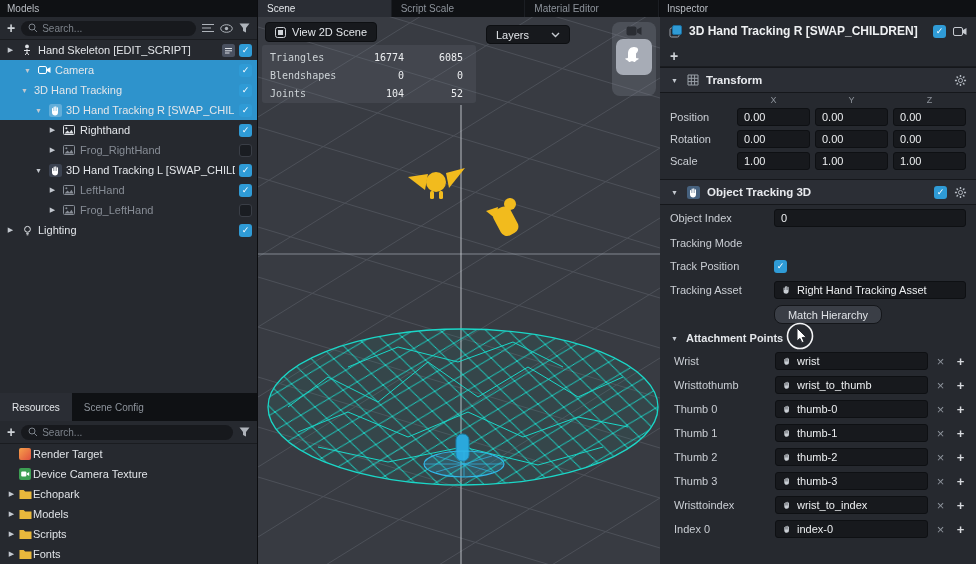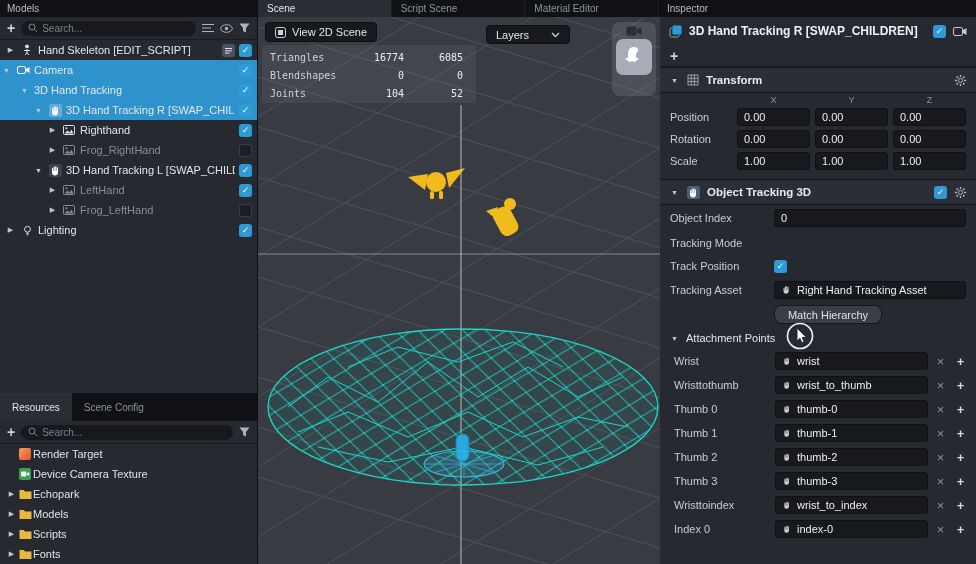--- a/index.html
+++ b/index.html
@@ -62,21 +62,21 @@
   .tf-row{display:flex;align-items:center;height:22px;padding:0 10px;gap:5px;flex:0 0 auto}
   .tf-row .lbl{width:62px;flex:0 0 auto;color:#c9cdd3}
   .inp{height:18px;background:#17191d;border:1px solid #0e1013;border-radius:3px;color:#eceef0;display:flex;align-items:center;gap:5px;padding:0 6px;min-width:0;white-space:nowrap;overflow:hidden}
   .tf-row .inp{flex:1}
   .prop-row{display:flex;align-items:center;min-height:25px;padding:0 10px;gap:4px;flex:0 0 auto}
   .prop-row .lbl{width:100px;flex:0 0 auto;color:#c9cdd3;white-space:nowrap;overflow:hidden}
   .prop-row .ctl{flex:1;min-width:0;display:flex;align-items:center}
   .select{flex:1;justify-content:space-between}
   .mh-btn{margin-left:104px;width:108px;height:19px;background:#3a3e46;border:1px solid #14161a;border-radius:8px;color:#dfe2e6;display:flex;align-items:center;justify-content:center}
   .ap-head{height:22px;display:flex;align-items:center;gap:6px;padding:0 9px;flex:0 0 auto}
-  .ap-head .st{font-size:11px;font-weight:400;color:#e3e6ea}
+  .ap-head .st{font-size:11px;font-weight:700;color:#e3e6ea}
   .ap-row{display:flex;align-items:center;height:24px;padding:0 8px 0 14px;gap:5px;flex:0 0 auto}
   .ap-row .lbl{width:96px;flex:0 0 auto;color:#c9cdd3;white-space:nowrap;overflow:hidden}
   .ap-row .inp{flex:1}
   .xbtn{width:15px;text-align:center;color:#8d939b;font-size:13px;line-height:1;flex:0 0 auto}
   .pbtn{width:15px;text-align:center;color:#d6d9dd;font-size:13px;font-weight:700;line-height:1;flex:0 0 auto}
   .cursor-overlay{position:absolute;left:122px;top:318px;pointer-events:none;z-index:5}
   svg{display:block}
 </style>
 </head>
 <body>
@@ -128,21 +128,21 @@
           </span>
         <span class="tlabel">Hand Skeleton [EDIT_SCRIPT]</span>
         <span class="badge">
             <svg width="13" height="13" viewBox="0 0 13 13">
               <rect width="13" height="13" rx="2.5" fill="#4a5160"></rect>
               <path d="M3 4.5h7M3 6.8h7M3 9h4.5" stroke="#dde1e7"></path>
             </svg>
           </span>
         <span class="cb on"></span>
       </div>
-      <div class="trow sel" style="padding-left:1px">
+      <div class="trow sel" style="padding-left:22px">
         <span class="arr exp"></span>
         <span class="ticon">
             <svg width="13" height="10" viewBox="0 0 13 10">
               <rect x="0.5" y="1.5" width="8" height="7" rx="1.5" fill="none" stroke="#fff"></rect>
               <path d="M9 4l3.5-2v6L9 6z" fill="#fff"></path>
             </svg>
           </span>
         <span class="tlabel">Camera</span>
         <span class="cb on"></span>
       </div>
@@ -320,21 +320,21 @@
       </div>
     </div>
   </div>
 
   <div class="panel-center">
     <div class="tabstrip">
       <div class="tab active">
           <span>Scene</span>
         </div>
       <div class="tab">
-          <span>Script Scene</span>
+          <span>Script Scale</span>
         </div>
       <div class="tab">
           <span>Material Editor</span>
         </div>
     </div>
 
     <div class="viewport">
       <svg class="scene" width="402" height="547" viewBox="0 0 402 547">
         <rect width="402" height="547" fill="#383b42"></rect>
 

